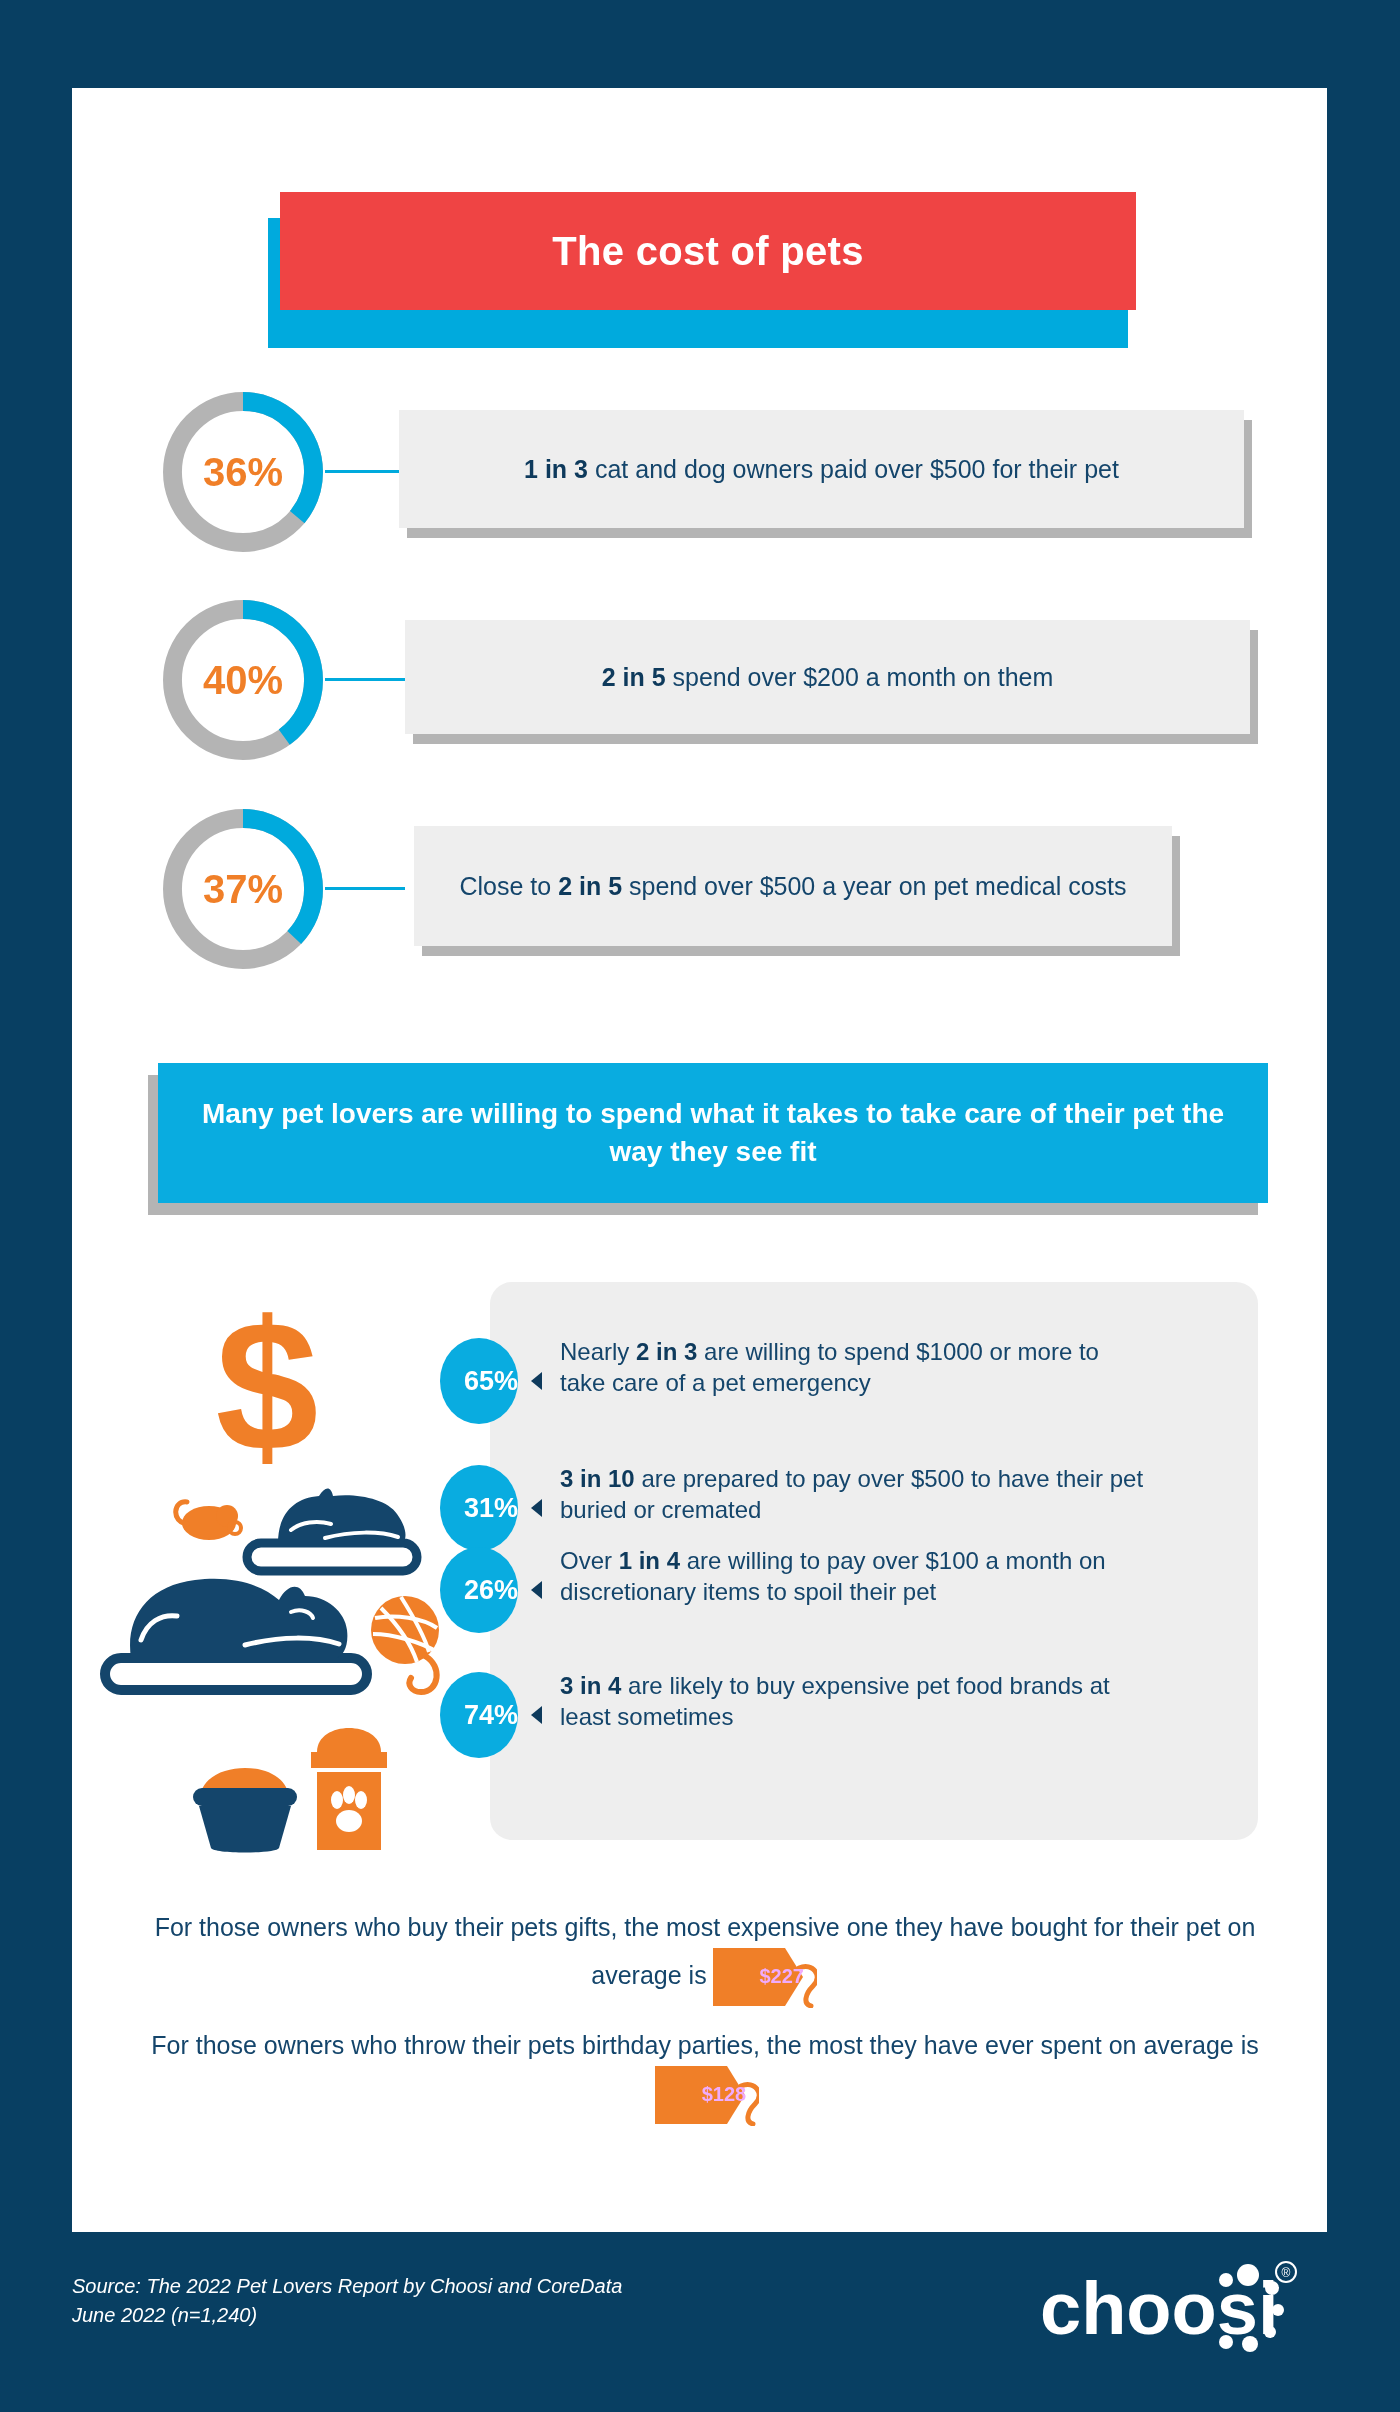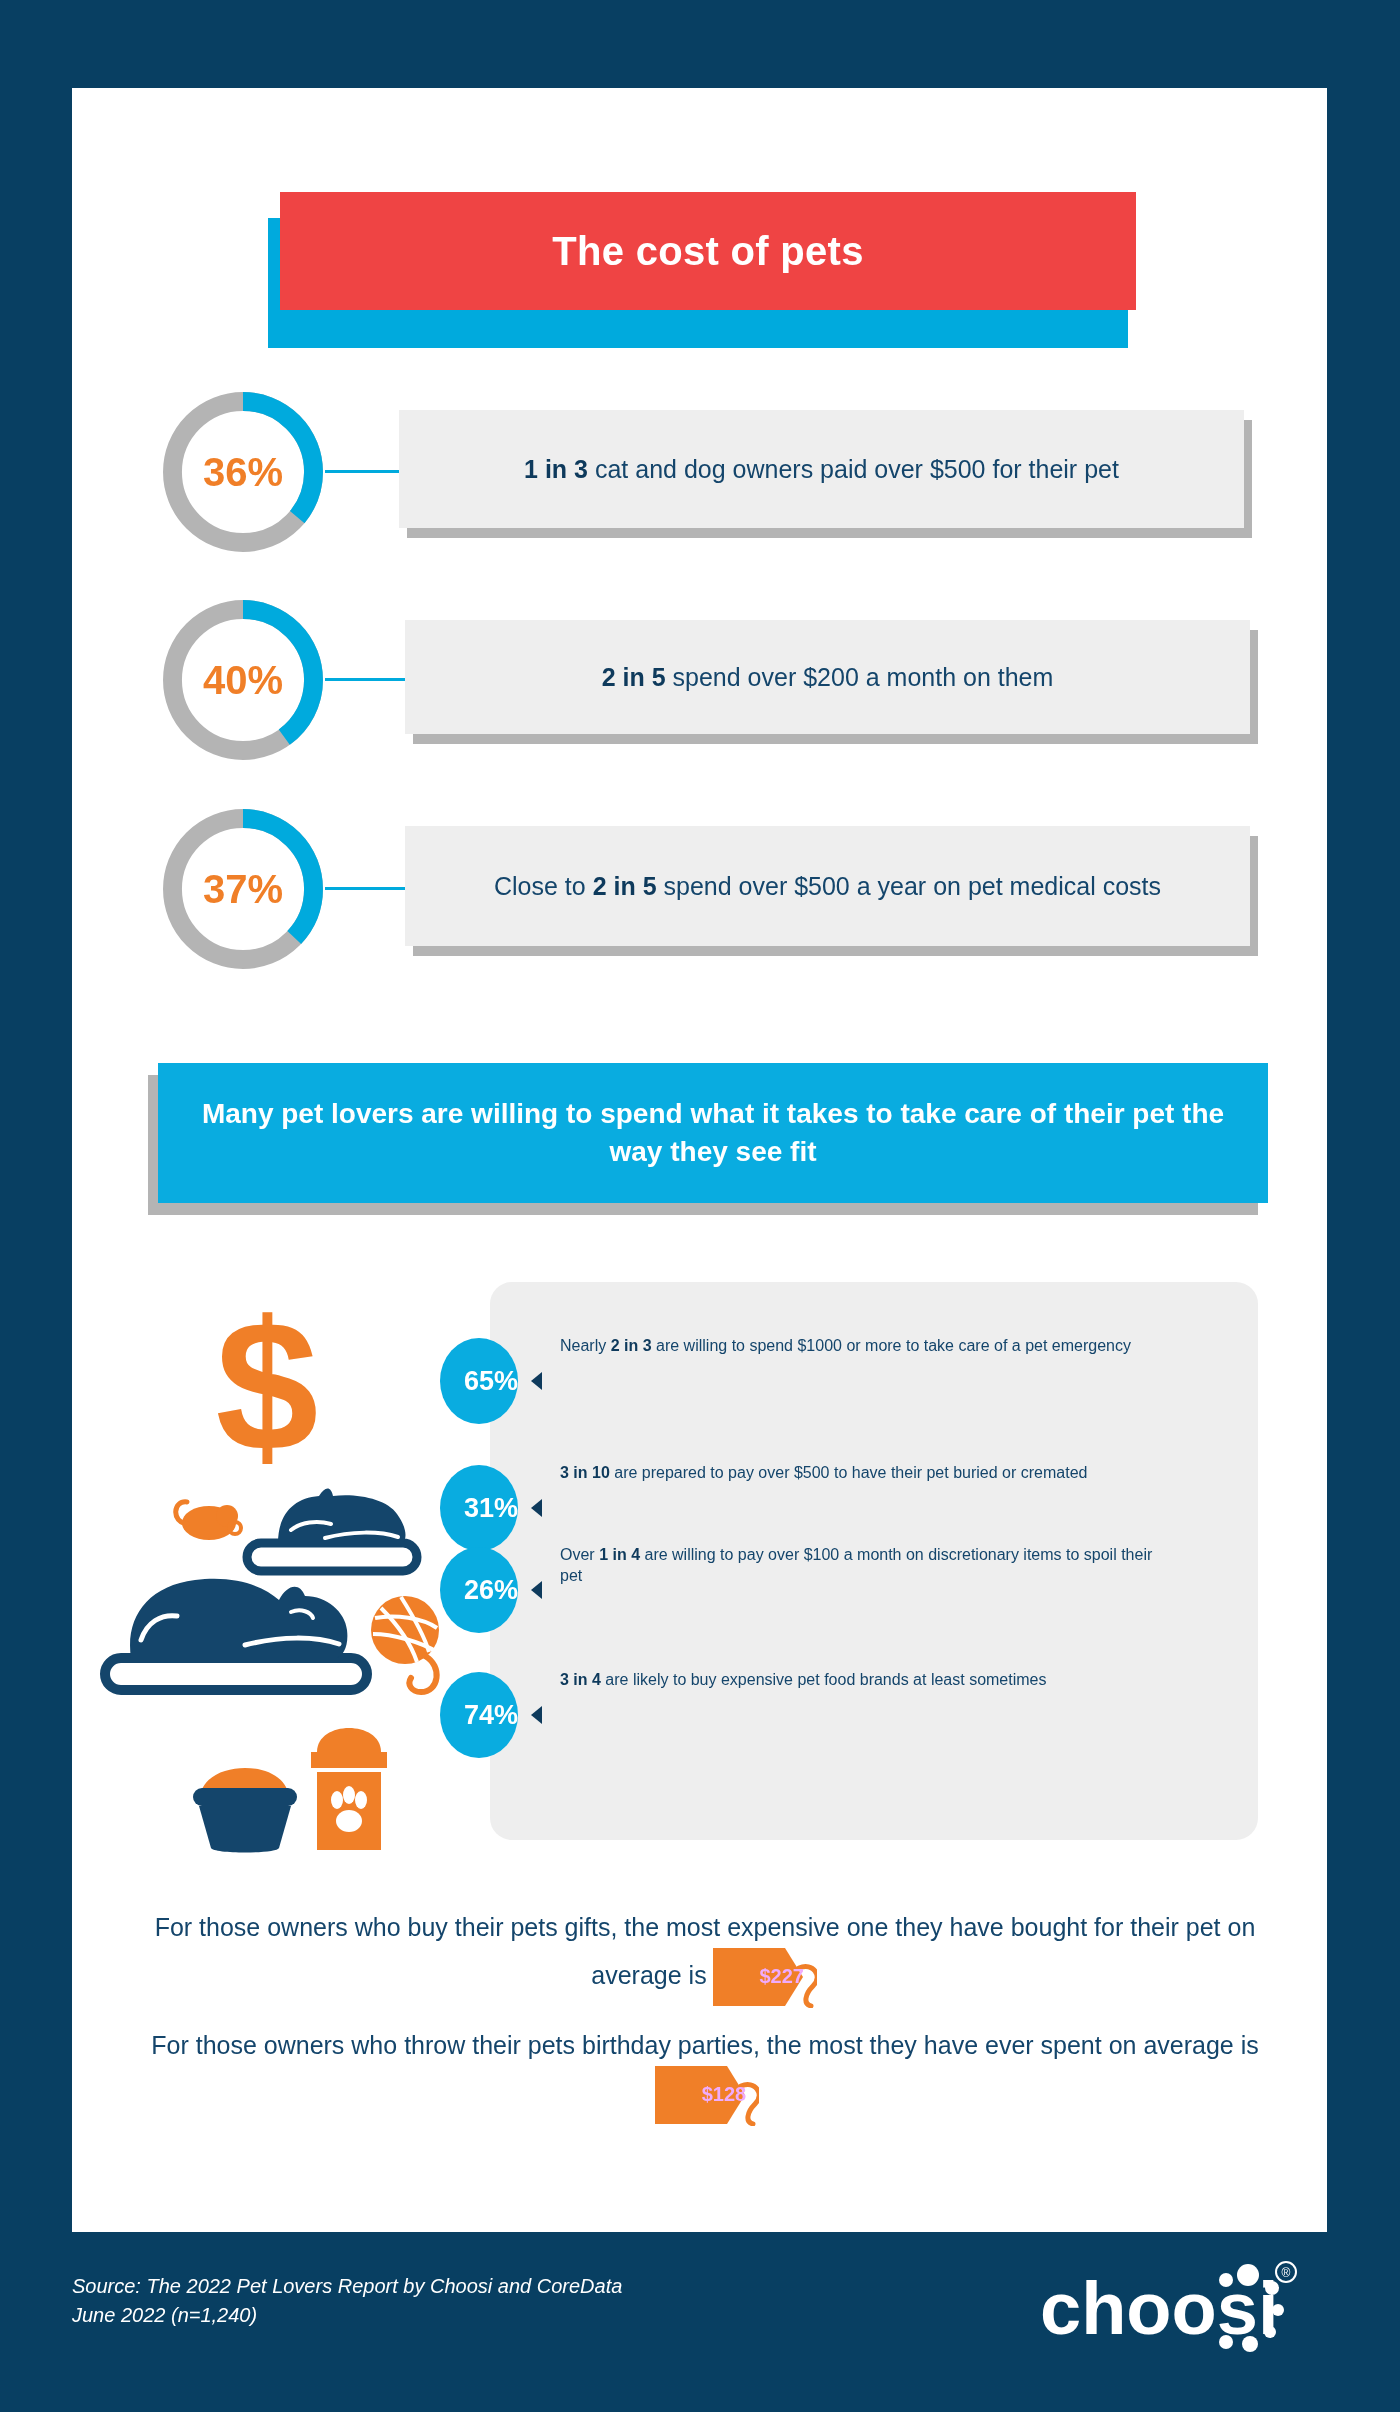--- a/index.html
+++ b/index.html
@@ -88,21 +88,21 @@
     position:absolute;width:78px;height:86px;border-radius:50%;
     background:#09ace0;display:flex;align-items:center;justify-content:flex-end;
     color:#ffffff;font-size:27px;font-weight:bold;
   }
   .tri{
     position:absolute;width:0;height:0;
     border-top:9px solid transparent;border-bottom:9px solid transparent;
     border-right:11px solid #0e3a5c;
   }
   .badge-text{
-    position:absolute;color:#14456b;font-size:16px;line-height:1.3;
+    position:absolute;color:#14456b;font-size:24px;line-height:1.3;
   }
   .badge-text b{font-weight:bold;color:#0e3a5c;}
 
   
   .illus{position:absolute;left:95px;top:1300px;width:380px;height:560px;}
 
   
   .closing{position:absolute;left:140px;width:1130px;text-align:center;}
   .closing p{
     margin:0;color:#14456b;font-size:25px;line-height:1.42;
@@ -176,21 +176,21 @@
 
   <div class="donut-row" style="top:0">
     <div class="donut" style="left:157px;top:803px">
       <svg viewBox="0 0 100 100">
         <circle cx="50" cy="50" r="41" fill="none" stroke="#b4b4b4" stroke-width="11"></circle>
         <circle cx="50" cy="50" r="41" fill="none" stroke="#00aadd" stroke-width="11" stroke-dasharray="95.3 257.6" transform="rotate(-90 50 50)"></circle>
       </svg>
       <div class="pct">37%</div>
     </div>
     <div class="connector" style="left:325px;top:887px;width:80px"></div>
-    <div class="stat-box-wrap" style="left:405px;top:826px;width:845px;height:120px">
+    <div class="stat-box-wrap" style="left:414px;top:826px;width:758px;height:120px">
       <div class="stat-box-shadow"></div>
       <div class="stat-box">
         <p><span>Close to </span><b>2 in 5</b><span> spend over $500 a year on pet medical costs</span></p>
       </div>
     </div>
   </div>
 
   <div class="cta-wrap">
     <div class="cta-shadow"></div>
     <div class="cta-bar">

